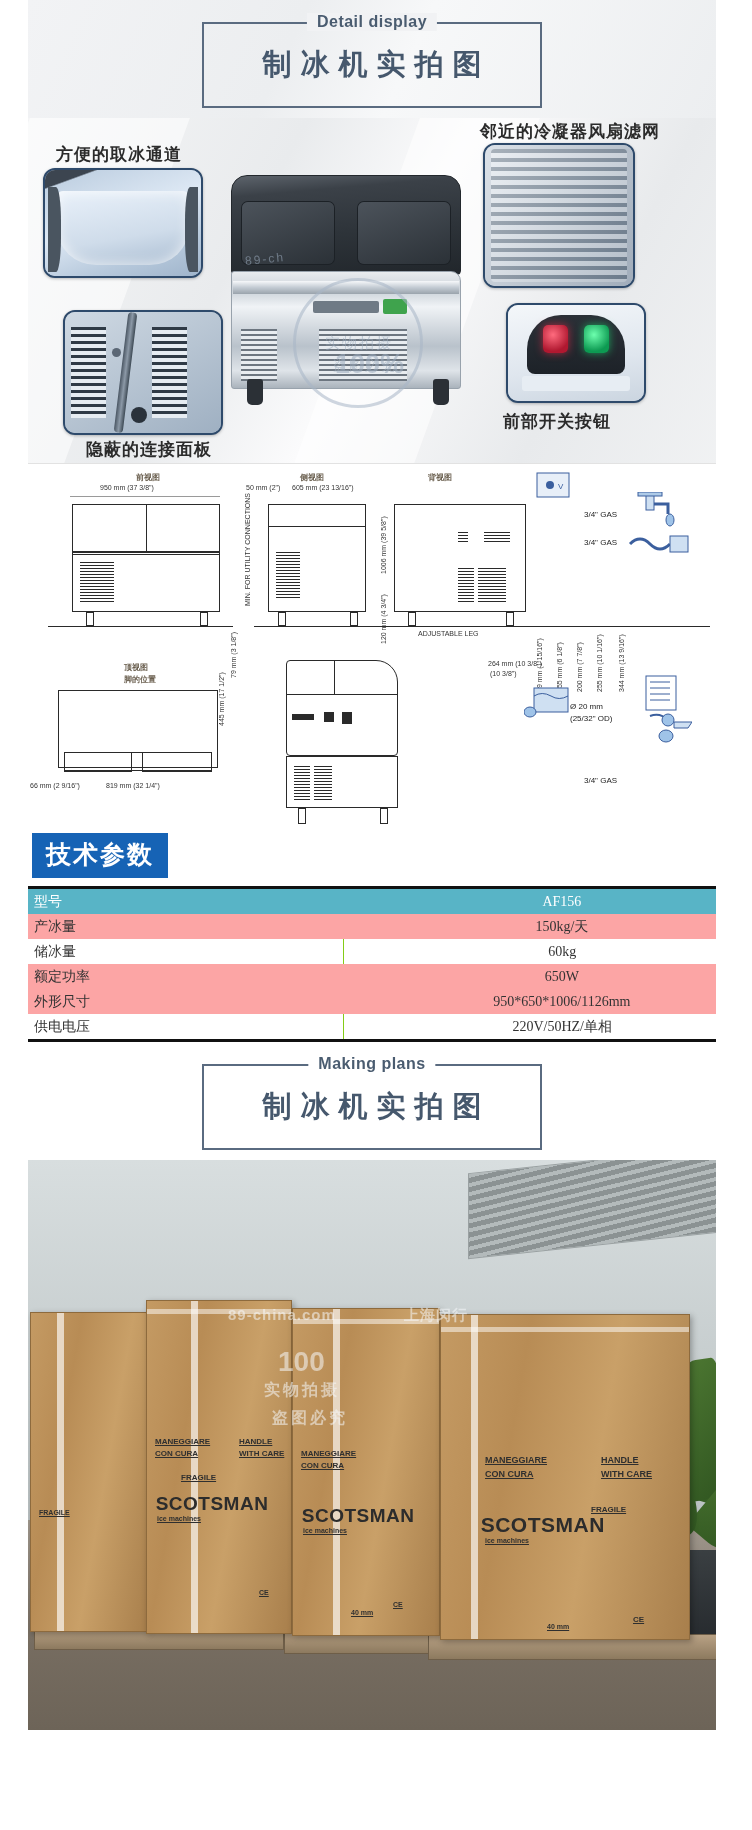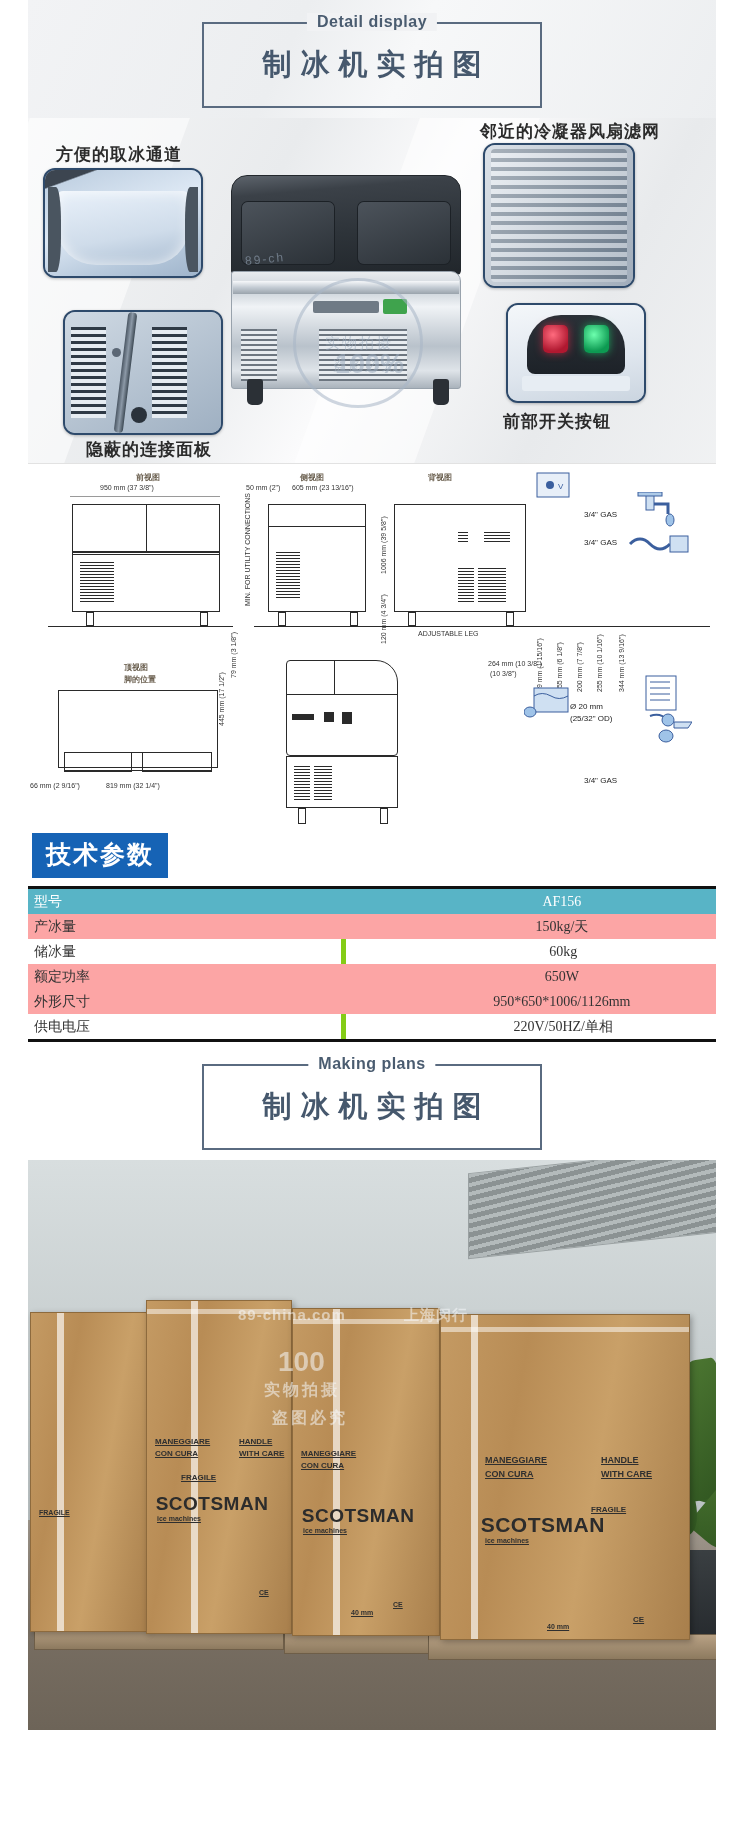--- a/index.html
+++ b/index.html
@@ -163,21 +163,21 @@
     font-family:"DejaVu Sans", sans-serif;
   }
   table.spec { width:752px; border-collapse:collapse; table-layout:fixed; }
   table.spec tr { height:25px; }
   table.spec td { font-size:14px; padding:2px 6px; font-family:"Liberation Serif", serif; }
   table.spec td.k { width:42%; text-align:left; }
   table.spec td.v { width:58%; text-align:center; }
   table.spec tr.head { background:#58b4c6; color:#fff; }
   table.spec tr.head td { font-weight:normal; }
   table.spec tr.alt { background:#fca5a5; }
-  table.spec tr.plain td.k { border-right:5px solid #84cc16;font-family:Liberation Serif, serif; }
+  table.spec tr.plain td.k { border-right:1px solid #84cc16;font-family:Liberation Serif, serif; }
   .spec-topline { height:3px; background:#111; }
   .spec-botline { height:3px; background:#111; }
 
   
   .photo {
     position:relative; width:752px; height:570px; overflow:hidden;
     background:linear-gradient(180deg,#cfd6d8 0%,#c3cbcd 34%,#9d9287 36%,#8a7f73 100%);
   }
   .ph-wall { position:absolute; left:0; top:0; width:752px; height:210px;
     background:linear-gradient(180deg,#d8dedf,#c6cdce); }
@@ -489,20 +489,20 @@
       <div class="txt" style="left:44px;  top:154px; font-size:9px;">CON CURA</div>
       <div class="txt" style="left:160px; top:140px; font-size:9px;">HANDLE</div>
       <div class="txt" style="left:160px; top:154px; font-size:9px;">WITH CARE</div>
       <div class="txt" style="left:150px; top:190px; font-size:8px;">FRAGILE</div>
       <div class="brand" style="top:198px; font-size:21px; left:16%;">SCOTSMAN</div>
       <div class="txt" style="left:44px;  top:222px; font-size:7px;">ice machines</div>
       <div class="txt" style="left:192px; top:300px; font-size:8px;">CE</div>
       <div class="txt" style="left:106px; top:308px; font-size:7px;">40 mm</div>
     </div>
 
-    <div class="ph-wm" style="left:200px; top:146px; font-size:15px; letter-spacing:1px;margin-left:10px;">89-china.com</div>
+    <div class="ph-wm" style="left:200px; top:146px; font-size:15px; letter-spacing:1px;">89-china.com</div>
     <div class="ph-wm" style="left:376px; top:146px; font-size:15px; letter-spacing:1px;">上海闵行</div>
     <div class="ph-wm" style="left:250px; top:186px; font-size:28px;">100</div>
     <div class="ph-wm" style="left:236px; top:220px; font-size:16px; letter-spacing:3px;">实物拍摄</div>
     <div class="ph-wm" style="left:244px; top:248px; font-size:16px; letter-spacing:3px;">盗图必究</div>
   </div>
 
 </div>
 
 </body></html>

